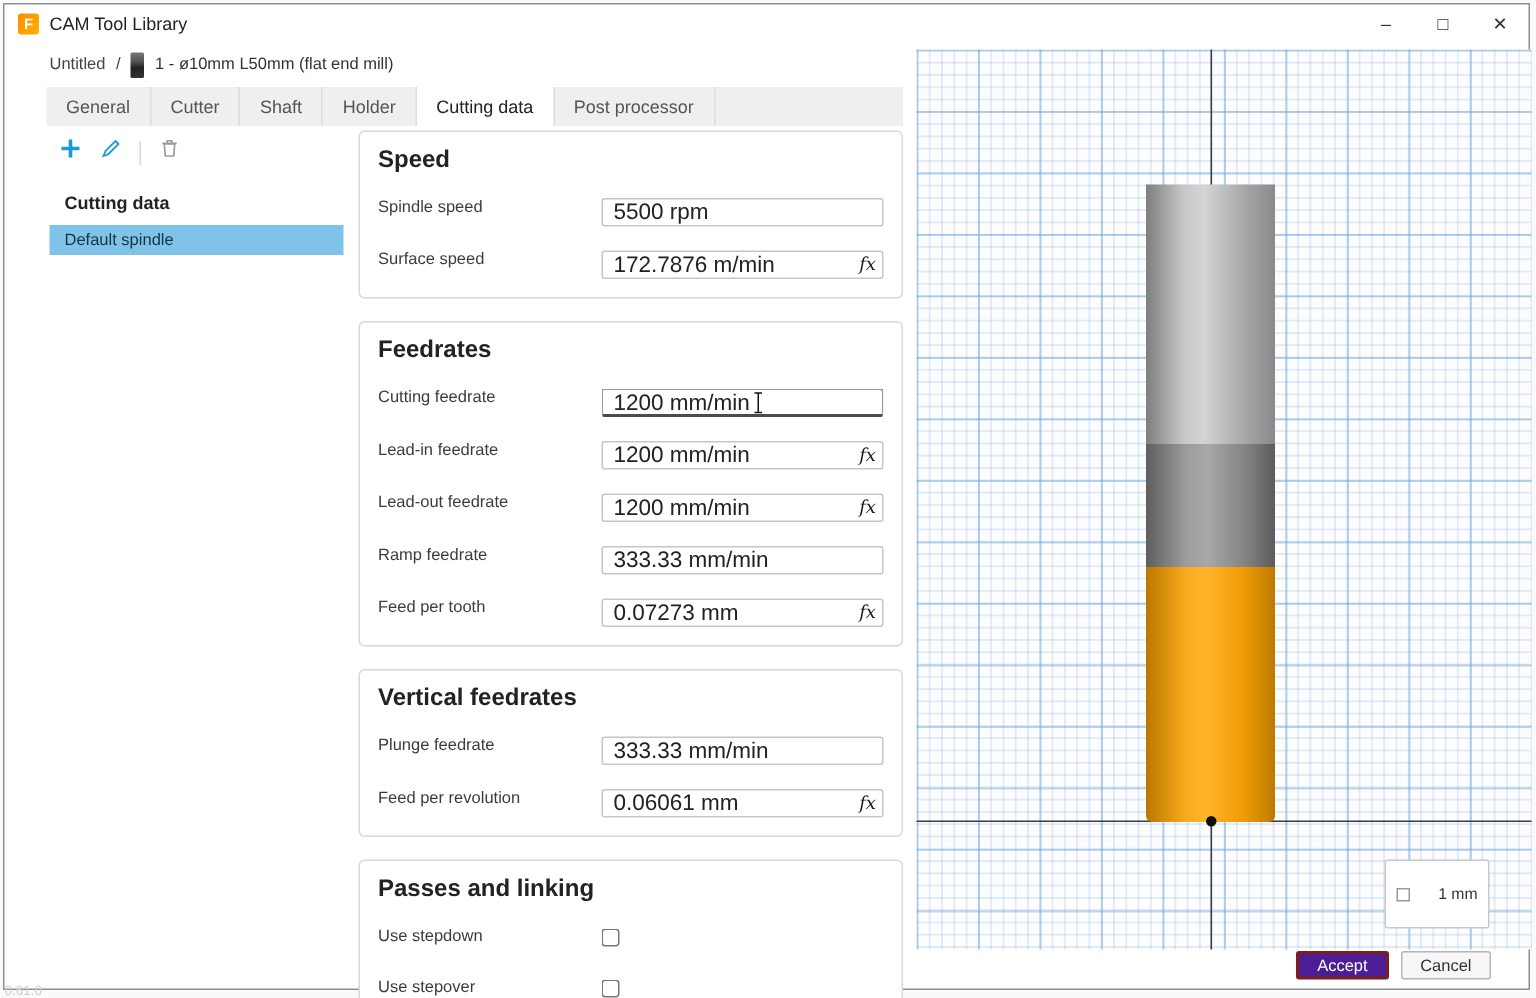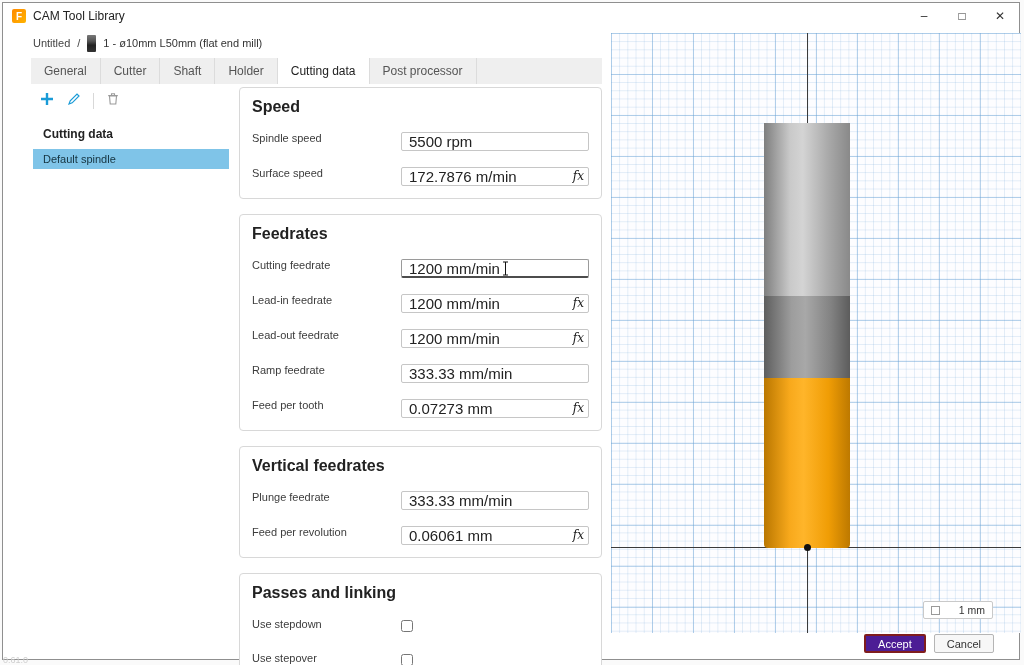--- a/index.html
+++ b/index.html
@@ -80,21 +80,21 @@
   .shaft-top { position: absolute; left: 153px; top: 90px; width: 86px; height: 173px;
     background: linear-gradient(90deg,#7e7e7e 0%,#c9c9c9 30%,#d4d4d4 45%,#a9a9a9 75%,#898989 100%); }
   .shaft-mid { position: absolute; left: 153px; top: 263px; width: 86px; height: 82px;
     background: linear-gradient(90deg,#5e5e5e 0%,#9d9d9d 32%,#a8a8a8 48%,#828282 78%,#5c5c5c 100%); }
   .flute { position: absolute; left: 153px; top: 345px; width: 86px; height: 170px;
     border-radius: 0 0 4px 4px;
     background: linear-gradient(90deg,#ba7700 0%,#f8a91c 30%,#ffb52a 46%,#f09d05 75%,#bd7900 100%); }
   .origin-dot { position: absolute; left: 193px; top: 511px; width: 7px; height: 7px;
     border-radius: 50%; background: #111; }
   .scalebox { position: absolute; right: 28px; bottom: 14px; background: #fff;
-    border: 1px solid #c9c9c9; border-radius: 2px; padding: 2px 7px;
+    border: 1px solid #c9c9c9; border-radius: 2px; padding: 16px 7px;
     display: flex; align-items: center; gap: 19px; font-size: 10.5px; color: #333; }
   .scalebox .sq { width: 9px; height: 9px; border: 1px solid #999; background: #fff; }
 
   
   .footer { position: absolute; right: 25px; bottom: 6px; display: flex; gap: 8px; }
   .btn { height: 19px; padding: 0 12px; font-size: 11px; border-radius: 2px;
     display: flex; align-items: center; cursor: default; }
   .btn-accept { background: #4c1d95; color: #fff; border: 2px solid #7f1d1d; }
   .btn-cancel { background: #f7f7f7; color: #333; border: 1px solid #b5b5b5; }
 

